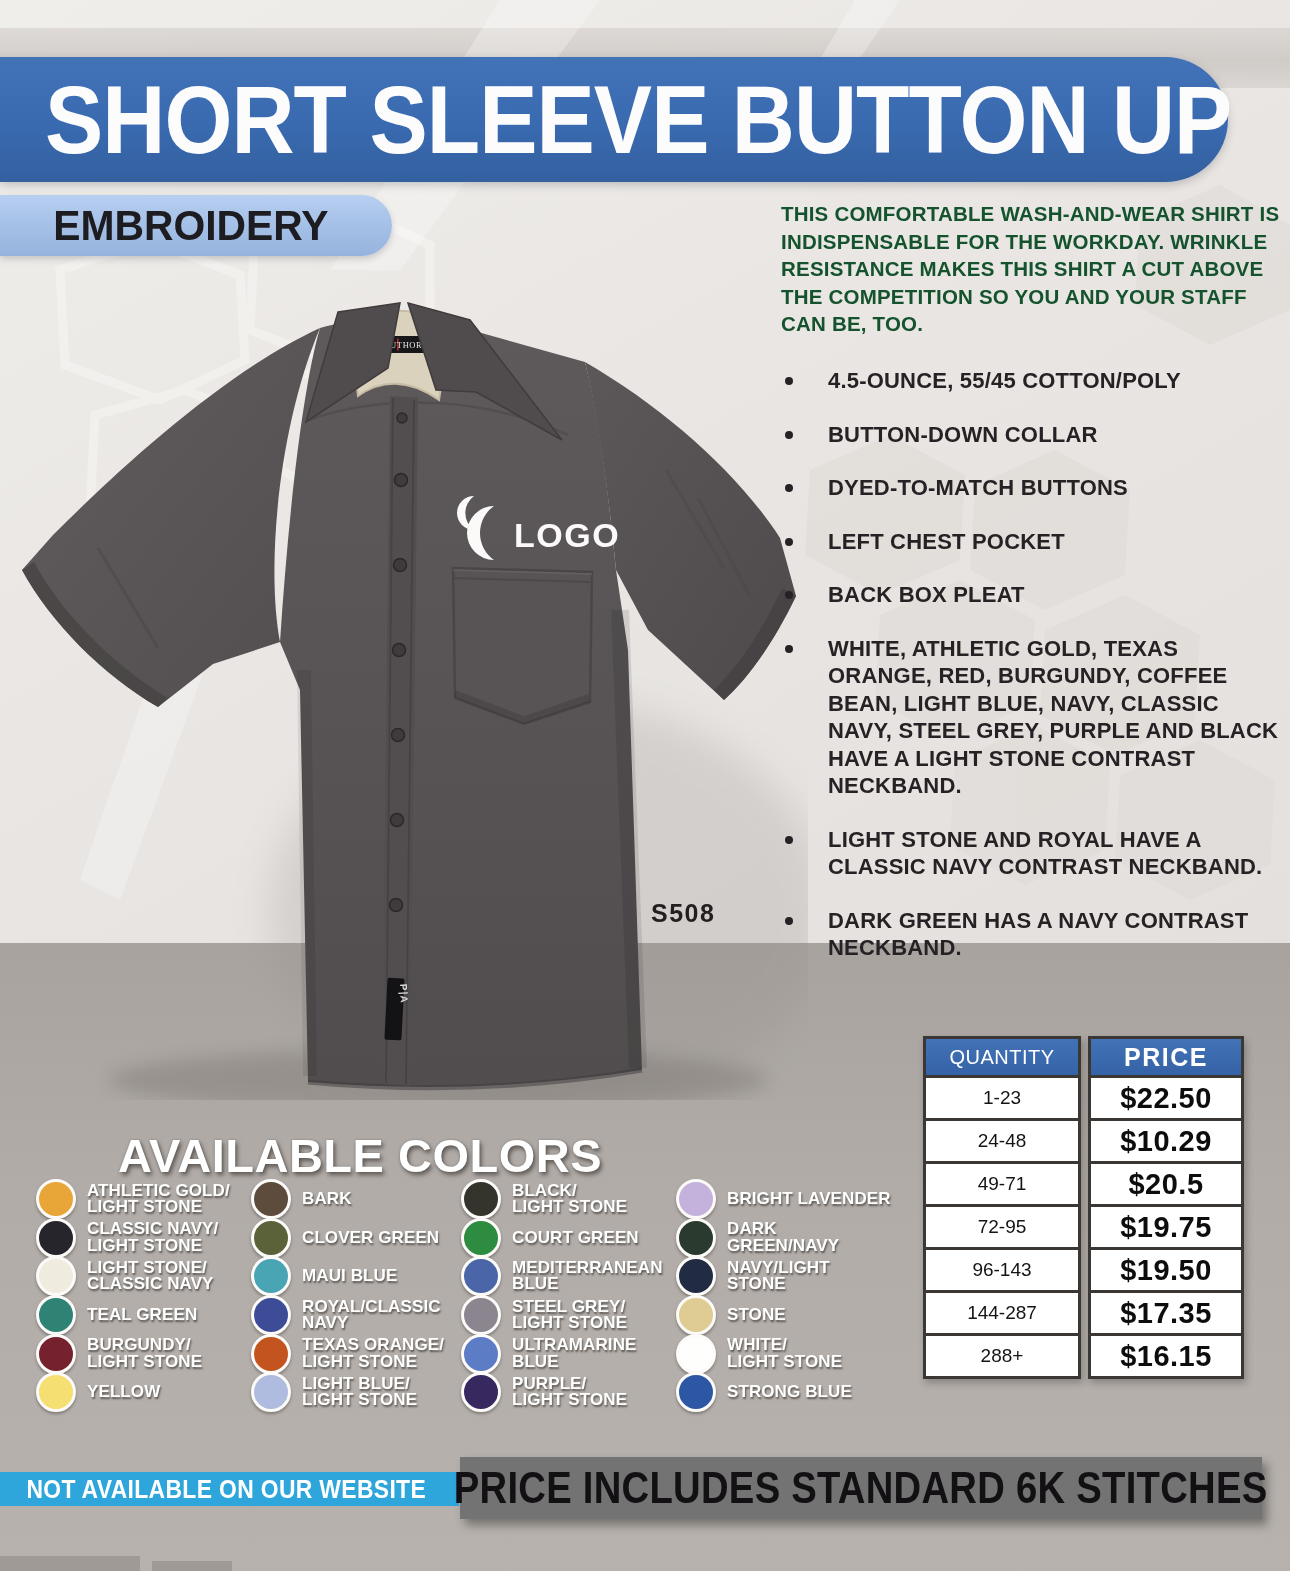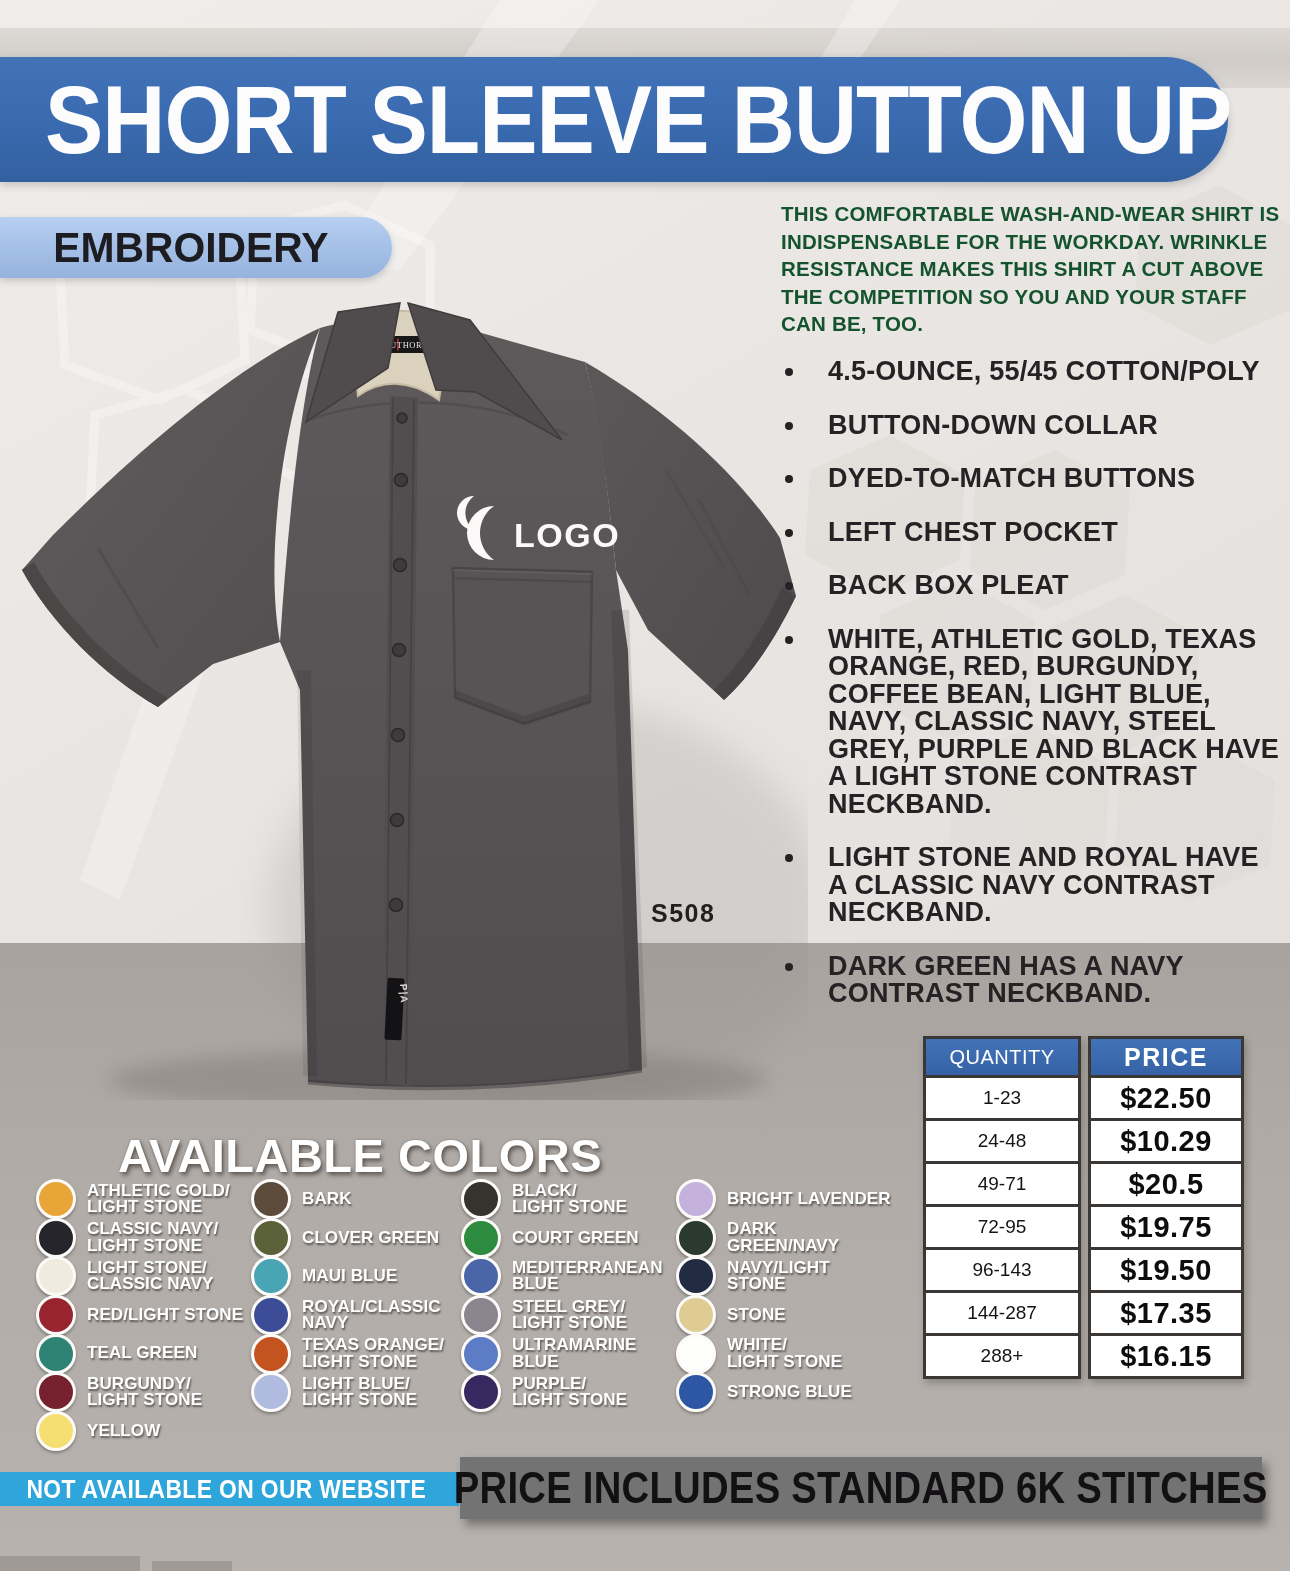--- a/index.html
+++ b/index.html
@@ -20,32 +20,32 @@
   .title-banner{position:absolute;left:0;top:57px;width:1228px;height:125px;
     border-radius:0 63px 63px 0;
     background:linear-gradient(180deg,#4273B7 0%,#3A6BB1 50%,#33609F 100%);
     box-shadow:0 3px 8px rgba(60,60,70,.25);}
   .title-banner .t{display:inline-block;white-space:nowrap;color:#FCFCFD;
     font-weight:bold;font-size:97px;line-height:125px;padding-left:50px;
     letter-spacing:-1px;transform:scaleX(.90);transform-origin:left center;}
   .embroidery-banner{position:absolute;left:0;top:195px;width:392px;height:61px;
     border-radius:0 32px 32px 0;
     background:linear-gradient(180deg,#B7CFF1 0%,#A3BFE6 55%,#96B3DE 100%);
-    box-shadow:0 3px 6px rgba(80,80,90,.25);margin-top:22px;}
+    box-shadow:0 3px 6px rgba(80,80,90,.25);}
   .embroidery-banner .t{display:inline-block;white-space:nowrap;color:#1D1C21;
     font-weight:bold;font-size:43px;line-height:61px;padding-left:56px;
     transform:scaleX(.95);transform-origin:left center;letter-spacing:0;}
   
   .desc{position:absolute;left:781px;top:200px;width:500px;
     font-size:20.5px;line-height:27.5px;font-weight:bold;color:#14532d;
     letter-spacing:.2px;}
   .features{position:absolute;left:781px;top:358px;width:502px;
     list-style:none;margin:0;padding:0;}
   .features li{position:relative;padding-left:47px;margin-bottom:26px;
-    font-size:27px;line-height:27.5px;font-weight:bold;color:#262124;letter-spacing:.2px;}
+    font-size:22px;line-height:27.5px;font-weight:bold;color:#262124;letter-spacing:.2px;margin-top:9px;}
   .features .dot{position:absolute;left:4px;top:10px;width:8px;height:8px;
     border-radius:50%;background:#262124;}
   
   .shirt-svg{position:absolute;left:8px;top:270px;}
   .product-code{position:absolute;left:651px;top:899px;font-size:25px;
     font-weight:bold;color:#231F20;letter-spacing:1.5px;}
   
   .colors-title{position:absolute;left:70px;top:1128px;width:580px;text-align:center;
     font-size:47px;font-weight:bold;color:#FFFFFF;letter-spacing:.5px;
     text-shadow:2px 3px 4px rgba(62,56,51,.7),0 0 2px rgba(90,84,78,.5);}
@@ -246,27 +246,20 @@
         </span>
       </div>
     <div class="color-item">
         <span class="swatch" style="background: rgb(239, 235, 222);"></span>
         <span class="color-label">
           <span class="l">LIGHT STONE/</span>
           <span class="l">CLASSIC NAVY</span>
         </span>
       </div>
     <div class="color-item">
-        <span class="swatch" style="background: rgb(152, 36, 47);"></span>
-        <span class="color-label">
-          <span class="l">RED/LIGHT STONE</span>
-          <span class="l"></span>
-        </span>
-      </div>
-    <div class="color-item">
         <span class="swatch" style="background: rgb(46, 131, 116);"></span>
         <span class="color-label">
           <span class="l">TEAL GREEN</span>
           <span class="l"></span>
         </span>
       </div>
     <div class="color-item">
         <span class="swatch" style="background: rgb(117, 34, 46);"></span>
         <span class="color-label">
           <span class="l">BURGUNDY/</span>

